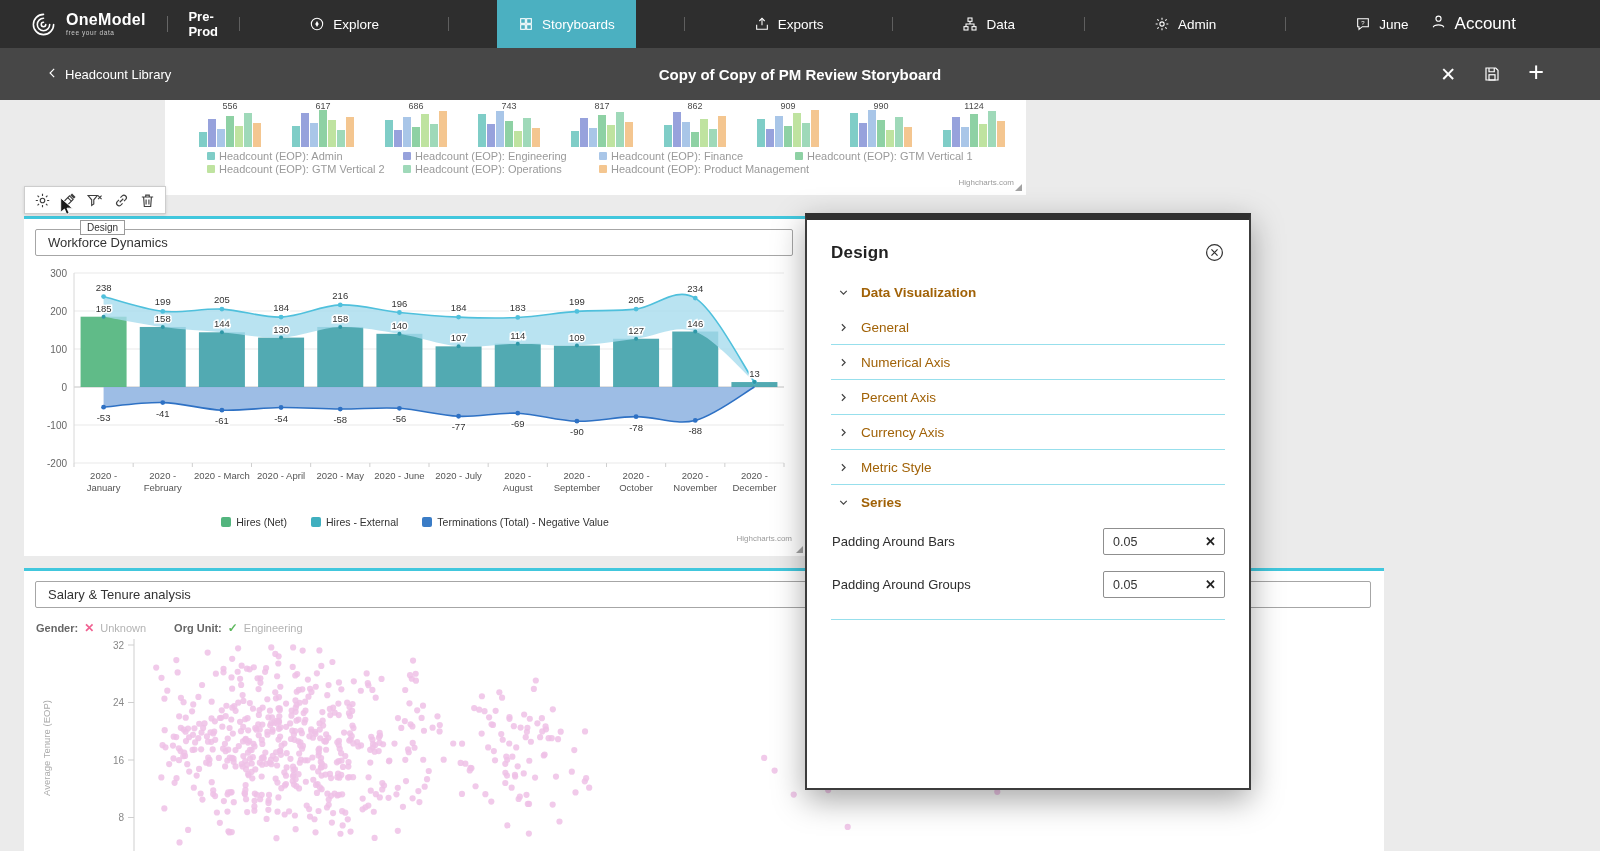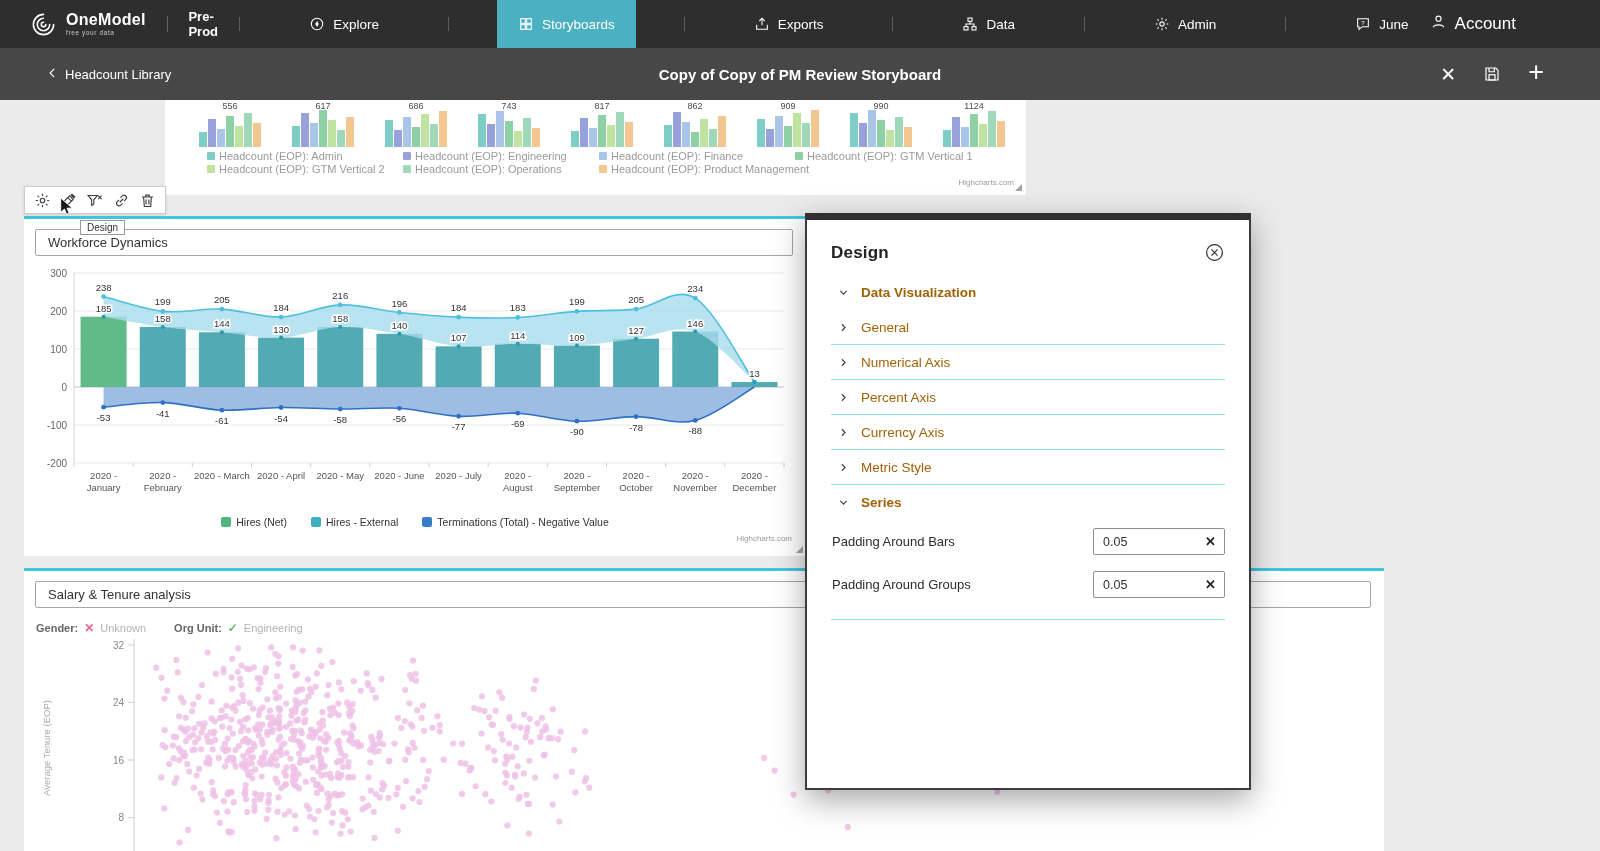--- a/index.html
+++ b/index.html
@@ -84,21 +84,21 @@
   .dp-close{cursor:pointer;color:#333;}
   .dp-close svg{width:21px;height:21px;display:block;}
   .dp-row{display:flex;align-items:center;gap:11px;height:35px;font-size:13.5px;color:#a16207;cursor:pointer;padding-left:6px;}
   .dp-row.dp-head{font-weight:700;}
   .dp-row.dp-div{border-bottom:1px solid #97dfec;}
   .chev{display:flex;}
   .chev svg{width:13px;height:13px;color:#444;display:block;}
   .chev.col svg{transform:rotate(-90deg);}
   .dp-field{display:flex;align-items:center;height:43px;padding-left:1px;}
   .dp-flabel{font-size:13px;color:#2e2e2e;}
-  .dp-input{margin-left:auto;width:132px;height:27px;border:1px solid #8f8f8f;border-radius:2px;display:flex;align-items:center;background:#fff;}
+  .dp-input{margin-left:auto;width:122px;height:27px;border:1px solid #8f8f8f;border-radius:2px;display:flex;align-items:center;background:#fff;}
   .dp-input input{border:none;outline:none;width:78px;font-size:12.5px;color:#333;padding-left:9px;font-family:inherit;background:transparent;}
   .dp-input .clr{margin-left:auto;border:none;background:none;font-size:13px;font-weight:700;color:#222;cursor:pointer;padding:0 8px 0 0;font-family:inherit;}
   .dp-rule{border:none;border-top:1px solid #97dfec;margin:13px 0 0 0;}
 </style>
 </head>
 <body>
 
 <div class="app">
 
   <nav class="topnav">

